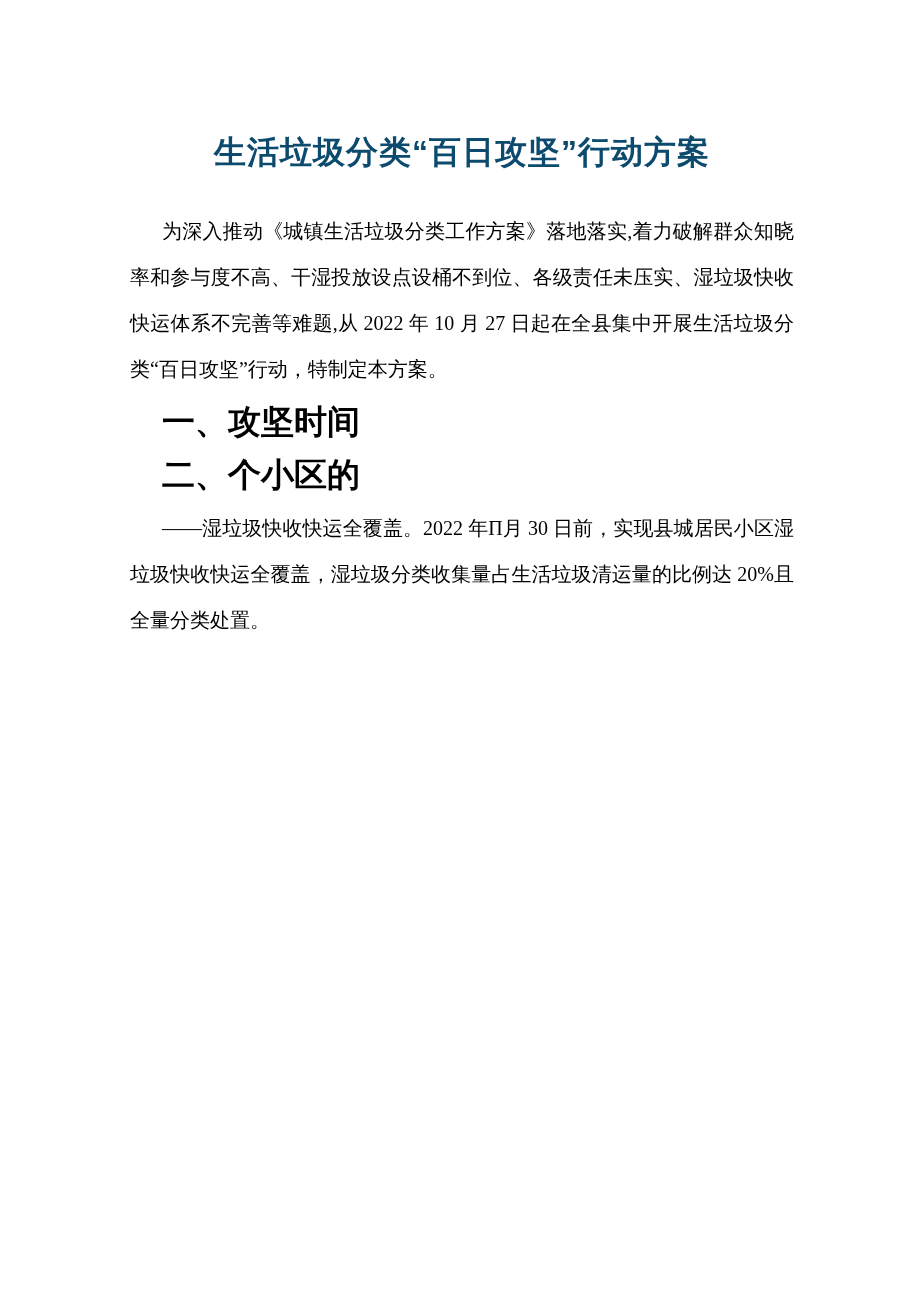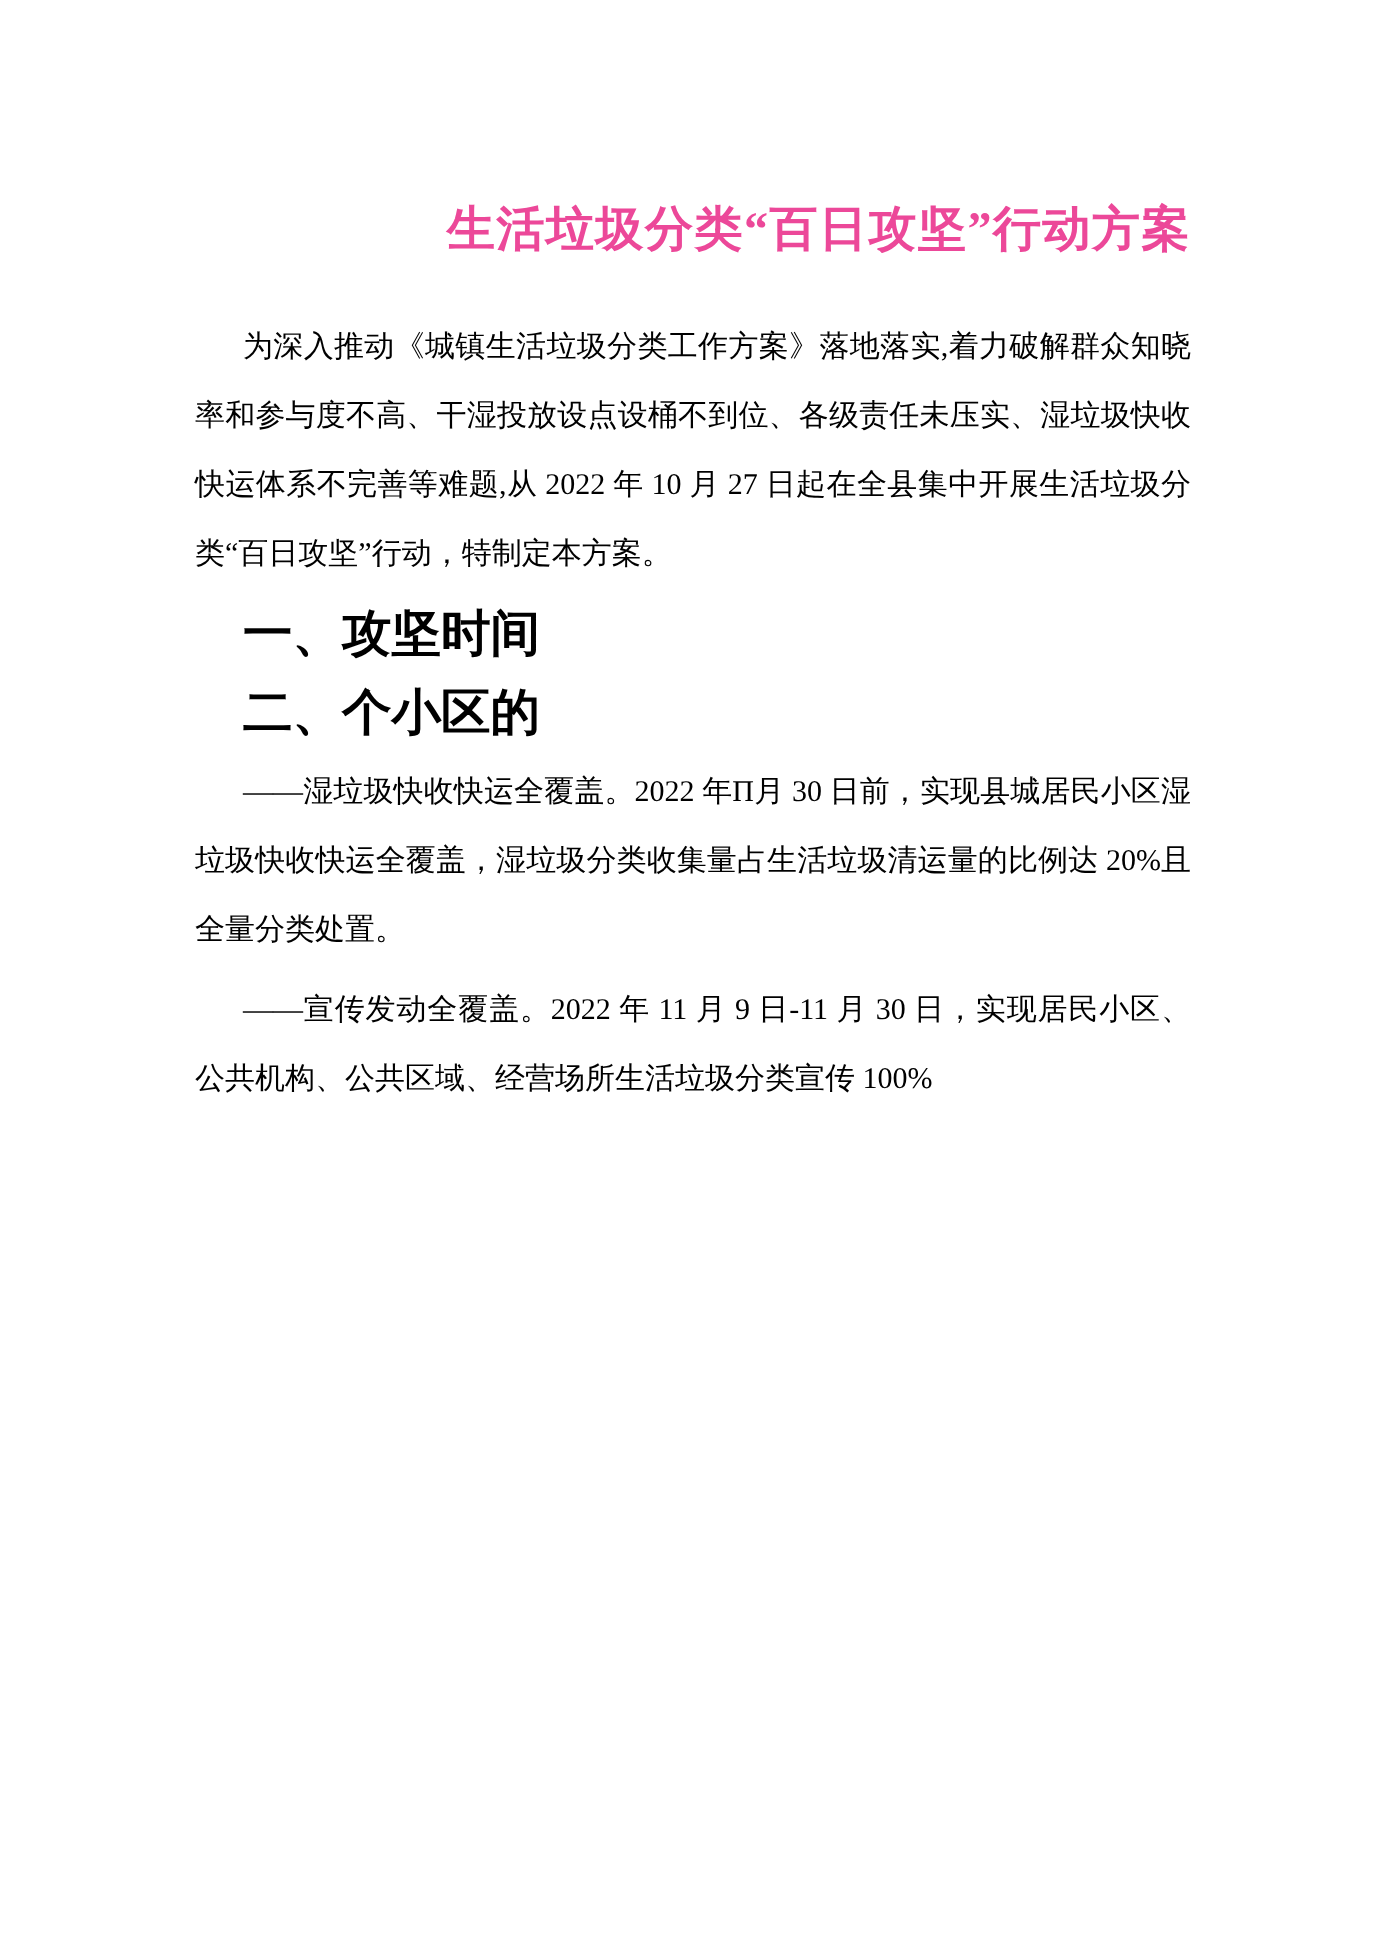--- a/index.html
+++ b/index.html
@@ -15,28 +15,28 @@
     font-family: "Liberation Serif", serif;
   }
   .page {
     box-sizing: border-box;
     width: 920px;
     height: 1301px;
     background: #ffffff;
     padding: 126px 126px 0 130px;
   }
   .doc-title {
-    font-family: Liberation Serif, serif;
+    font-family: Liberation Sans, sans-serif;
     font-weight: 700;
     font-size: 32px;
     line-height: 52px;
-    text-align: right;
+    text-align: center;
     letter-spacing: 1px;
     margin: 0 0 30px 0;
-    color: #ec4899;
+    color: #0c4a6e;
   }
   .para {
     font-size: 20px;
     line-height: 46px;
     text-align: justify;
     text-indent: 32px;
     margin: 0 0 7px 0;
     word-break: break-all;
   }
   .heading {
@@ -57,14 +57,13 @@
   <p class="para">为深入推动《城镇生活垃圾分类工作方案》落地落实,着力破解群众知晓率和参与度不高、干湿投放设点设桶不到位、各级责任未压实、湿垃圾快收快运体系不完善等难题,从 2022 年 10 月 27 日起在全县集中开展生活垃圾分类“百日攻坚”行动，特制定本方案。</p>
 
   <h2 class="heading">一、攻坚时间</h2>
 
 
   <h2 class="heading">二、个小区的</h2>
 
 
   <p class="para">——湿垃圾快收快运全覆盖。2022 年Π月 30 日前，实现县城居民小区湿垃圾快收快运全覆盖，湿垃圾分类收集量占生活垃圾清运量的比例达 20%且全量分类处置。</p>
 
-  <p class="para">——宣传发动全覆盖。2022 年 11 月 9 日-11 月 30 日，实现居民小区、公共机构、公共区域、经营场所生活垃圾分类宣传 100%</p>
 </div>
 
 </body></html>

